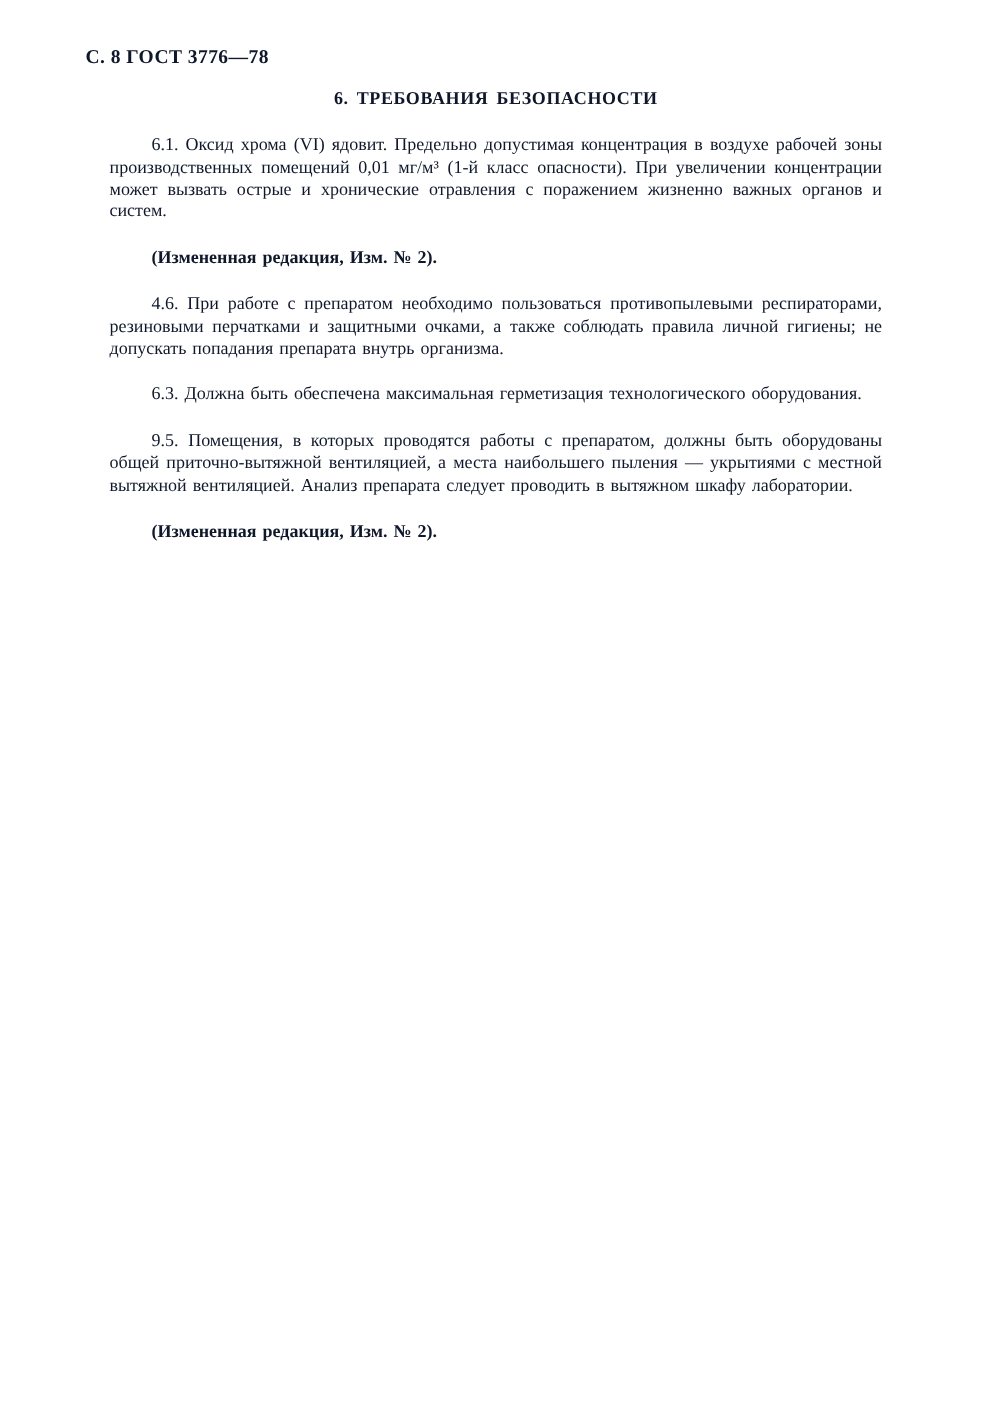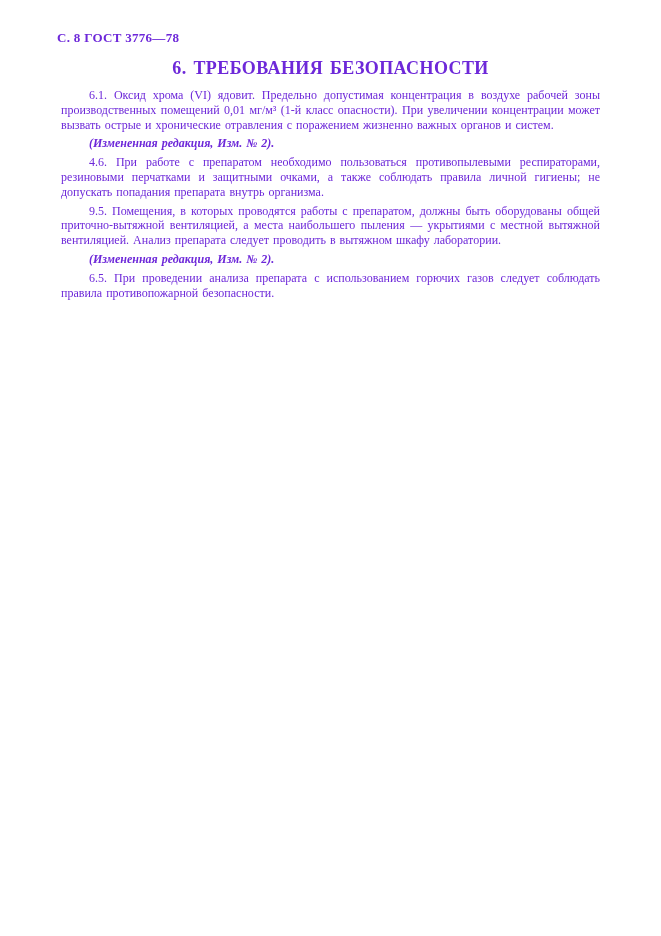--- a/index.html
+++ b/index.html
@@ -5,67 +5,66 @@
   html, body {
     margin: 0;
     padding: 0;
     background: #ffffff;
   }
   .page {
     position: relative;
     width: 661px;
     height: 936px;
     background: #ffffff;
-    color: #6d28d9;
+    color: #0f172a;
     font-family: "Liberation Serif", "DejaVu Serif", serif;
     box-sizing: border-box;
     padding: 30px 57px 0 57px;
     overflow: hidden;
   }
   .doc-header {
     font-size: 13px;
     font-weight: bold;
     letter-spacing: 0.3px;
     margin: 0 0 12px 0;
     text-align: left;
   }
   .section-title {
-    font-size: 18px;
+    font-size: 12px;
     font-weight: bold;
     letter-spacing: 0.4px;
     text-align: center;
     margin: 0 0 9px 0;
     word-spacing: 2px;
   }
   .body-text {
     font-size: 12px;
     line-height: 14.8px;
   }
   .para {
-    margin: 4px;
+    margin: 16px;
     text-align: justify;
     text-indent: 28px;
     word-spacing: 1px;
   }
   .para.bold {
     font-weight: bold;
-    font-style: italic;
   }
 </style>
 </head>
 <body>
 
 <div class="page">
 
   <div class="doc-header">С. 8 ГОСТ 3776—78</div>
 
   <div class="section-title">6.  ТРЕБОВАНИЯ БЕЗОПАСНОСТИ</div>
 
   <div class="body-text">
     <p class="para">6.1. Оксид хрома (VI) ядовит. Предельно допустимая концентрация в воздухе рабочей зоны производственных помещений 0,01 мг/м³ (1-й класс опасности). При увеличении концентрации может вызвать острые и хронические отравления с поражением жизненно важных органов и систем.</p>
     <p class="para bold">(Измененная редакция, Изм. № 2).</p>
     <p class="para">4.6. При работе с препаратом необходимо пользоваться противопылевыми респираторами, резиновыми перчатками и защитными очками, а также соблюдать правила личной гигиены; не допускать попадания препарата внутрь организма.</p>
+    <p class="para">6.3. Должна быть обеспечена максимальная герметизация технологического оборудования.</p>
     <p class="para">9.5. Помещения, в которых проводятся работы с препаратом, должны быть оборудованы общей приточно-вытяжной вентиляцией, а места наибольшего пыления — укрытиями с местной вытяжной вентиляцией. Анализ препарата следует проводить в вытяжном шкафу лаборатории.</p>
     <p class="para bold">(Измененная редакция, Изм. № 2).</p>
-    <p class="para">6.5. При проведении анализа препарата с использованием горючих газов следует соблюдать правила противопожарной безопасности.</p>
   </div>
 
 </div>
 
 </body></html>

